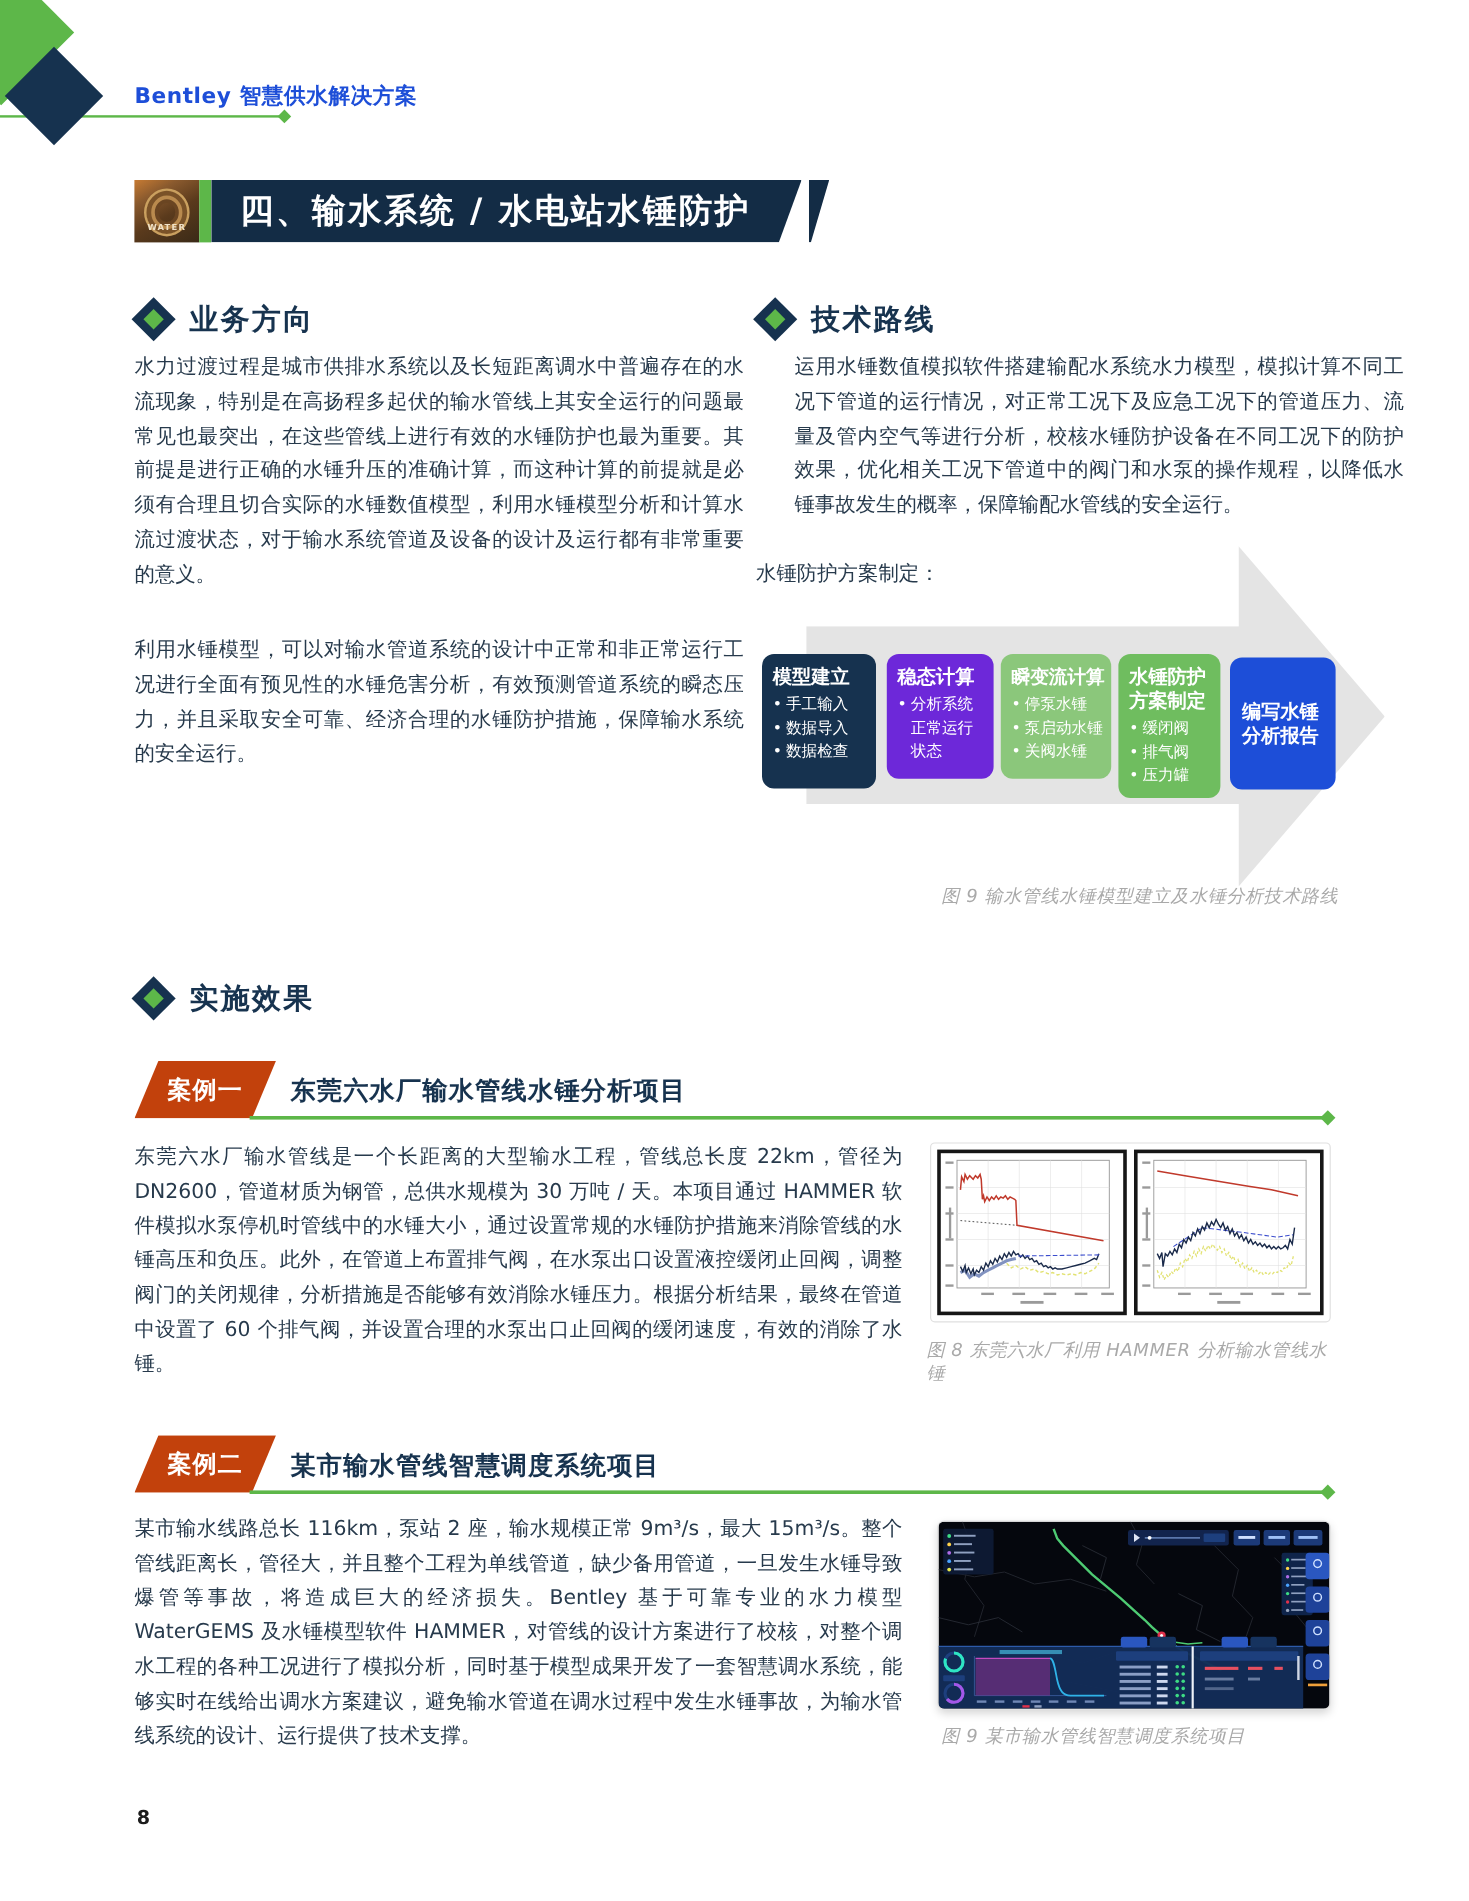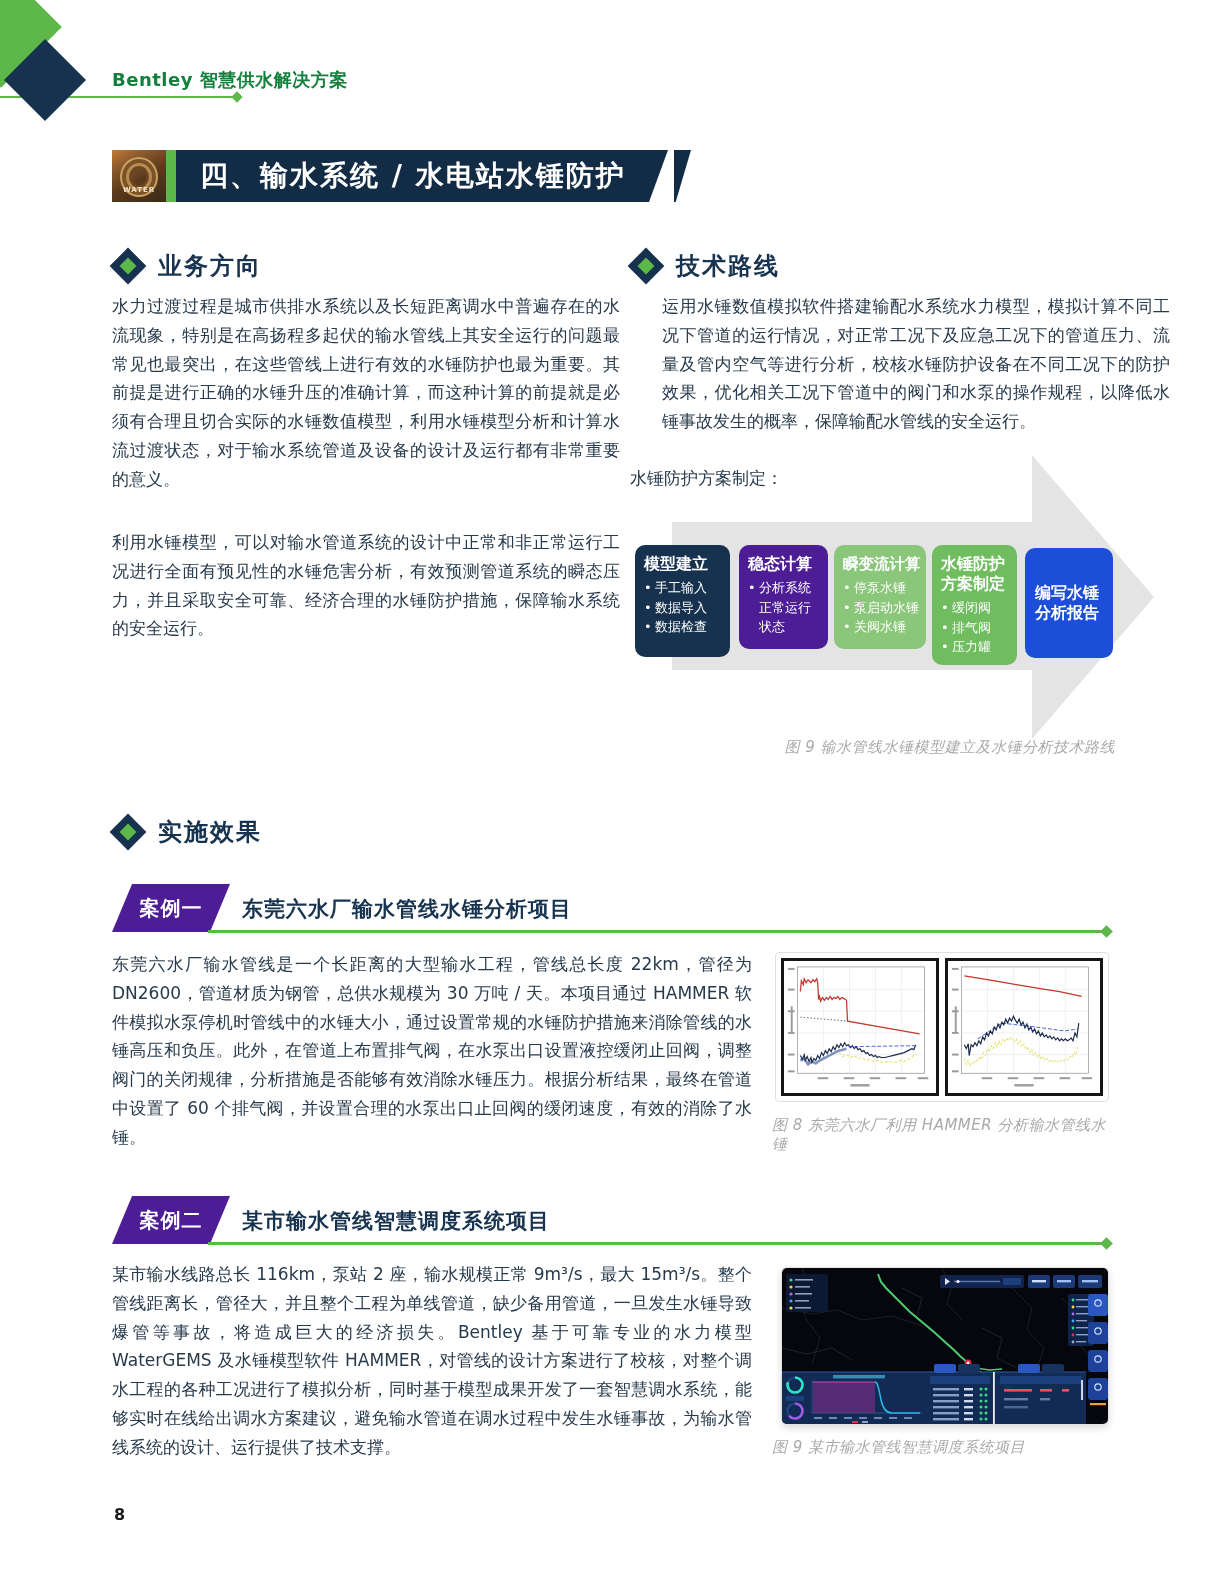--- a/index.html
+++ b/index.html
@@ -8,21 +8,21 @@
     font-family:"DejaVu Sans","Liberation Sans",sans-serif;overflow:hidden;
     color:#243746;
   }
   .abs{position:absolute;}
 
   
   .deco-green-diamond{left:-42px;top:-16px;width:86px;height:86px;background:#5db749;transform:rotate(45deg);}
   .deco-header-line{left:0;top:96px;width:236px;height:2px;background:#5db749;}
   .deco-header-line-end{left:233px;top:93px;width:8px;height:8px;background:#5db749;transform:rotate(45deg);}
   .deco-navy-diamond{left:16px;top:51px;width:58px;height:58px;background:#16324f;transform:rotate(45deg);}
-  .brand{left:112px;top:68px;font-size:18px;font-weight:bold;color:#15803d;letter-spacing:.5px;}
+  .brand{left:112px;top:68px;font-size:18px;font-weight:bold;color:#1d4ed8;letter-spacing:.5px;}
 
   
   .manhole{left:112px;top:150px;width:54px;height:52px;overflow:hidden;
     background:linear-gradient(150deg,#c77b33 0%,#8a5a2e 25%,#5a3a1c 55%,#3a2a17 100%);}
   .mh-ring{position:absolute;inset:7px 8px 5px 8px;border-radius:50%;border:2px solid #caa05f;
     box-shadow:inset 0 0 0 4px #7a5228, inset 0 0 0 7px #b98a4e, inset 0 0 0 10px #6a4522;}
   .mh-text{position:absolute;bottom:8px;width:100%;text-align:center;font-size:7px;font-weight:bold;color:#f0e2c8;letter-spacing:1px;}
   .banner-stripe{left:166px;top:150px;width:10px;height:52px;background:#5db749;}
   .banner{left:176px;top:150px;width:492px;height:52px;background:#132c45;
     clip-path:polygon(0 0,100% 0,calc(100% - 19px) 100%,0 100%);
@@ -50,21 +50,21 @@
   .fbox .ft{font-size:16px;font-weight:bold;line-height:20px;padding:9px 4px 2px 9px;}
   .fbox ul{margin:2px 0 0 0;padding:0 4px 0 9px;list-style:none;}
   .fbox li{font-size:13px;line-height:19.5px;padding-left:11px;position:relative;}
   .fbox li::before{content:"•";position:absolute;left:0;top:0;}
   .fbox.center{display:flex;align-items:center;justify-content:center;}
   .fbox.center .ft{padding:0;text-align:left;width:68px;}
 
   .fig-caption{font-style:italic;font-size:15px;color:#a9a9a9;letter-spacing:.5px;}
 
   
-  .case-badge{position:absolute;width:118px;height:48px;background:#4c1d95;color:#fff;
+  .case-badge{position:absolute;width:118px;height:48px;background:#c2410c;color:#fff;
     font-size:20px;font-weight:bold;letter-spacing:1px;
     clip-path:polygon(17% 0,100% 0,83% 100%,0% 100%);
     display:flex;align-items:center;justify-content:center;}
   .case-title{position:absolute;font-size:21px;font-weight:bold;color:#17334f;letter-spacing:1px;white-space:nowrap;}
   .case-line{position:absolute;height:3px;background:#5db749;}
   .case-line-end{position:absolute;width:9px;height:9px;background:#5db749;transform:rotate(45deg);}
 
   
   .fig8{left:775px;top:952px;width:334px;height:150px;border:1px solid #e0e0e0;border-radius:4px;
     background:#fff;display:flex;gap:6px;padding:5px;box-sizing:border-box;}
@@ -123,21 +123,21 @@
 <div class="abs arrow-head"></div>
 
 <div class="fbox" style="left: 635px; top: 545px; width: 95px; height: 112px; background-color: rgb(22, 50, 79);">
   <div class="ft">模型建立</div>
   <ul>
     <li>手工输入</li>
     <li>数据导入</li>
     <li>数据检查</li>
   </ul>
 </div>
-<div class="fbox" style="left: 739px; top: 545px; width: 89px; height: 104px; background-color: #4c1d95;">
+<div class="fbox" style="left: 739px; top: 545px; width: 89px; height: 104px; background-color: #6d28d9;">
   <div class="ft">稳态计算</div>
   <ul>
     <li style="padding-right:6px;">分析系统正常运行状态</li>
   </ul>
 </div>
 <div class="fbox" style="left: 834px; top: 545px; width: 92px; height: 104px; background-color: rgb(139, 199, 123);">
   <div class="ft" style="font-size:15.5px;">瞬变流计算</div>
   <ul>
     <li>停泵水锤</li>
     <li>泵启动水锤</li>
@@ -405,15 +405,15 @@
       <rect x="222" y="121" width="28" height="2.6" fill="#e85060"></rect>
       <rect x="258" y="121" width="12" height="2.6" fill="#e85060"></rect>
       <rect x="280" y="121" width="7" height="2.6" fill="#e85060"></rect>
       <rect x="222" y="130" width="24" height="2.4" fill="#8fa0c0" opacity="0.7"></rect>
       <rect x="258" y="130" width="10" height="2.4" fill="#8fa0c0" opacity="0.7"></rect>
       <rect x="222" y="138" width="24" height="2.4" fill="#8fa0c0" opacity="0.5"></rect>
       <rect x="299" y="112" width="2" height="20" fill="#cfd6e4"></rect>
     </g>
   </svg>
 </div>
-<div class="abs fig-caption" style="left:772px;top:1438px;width:340px;">图 9 某市输水管线智慧调度系统项目</div>
+<div class="abs fig-caption" style="left:741px;top:1438px;width:340px;text-align:center;">图 9 某市输水管线智慧调度系统项目</div>
 
 <div class="abs page-num">8</div>
 
 </body></html>

